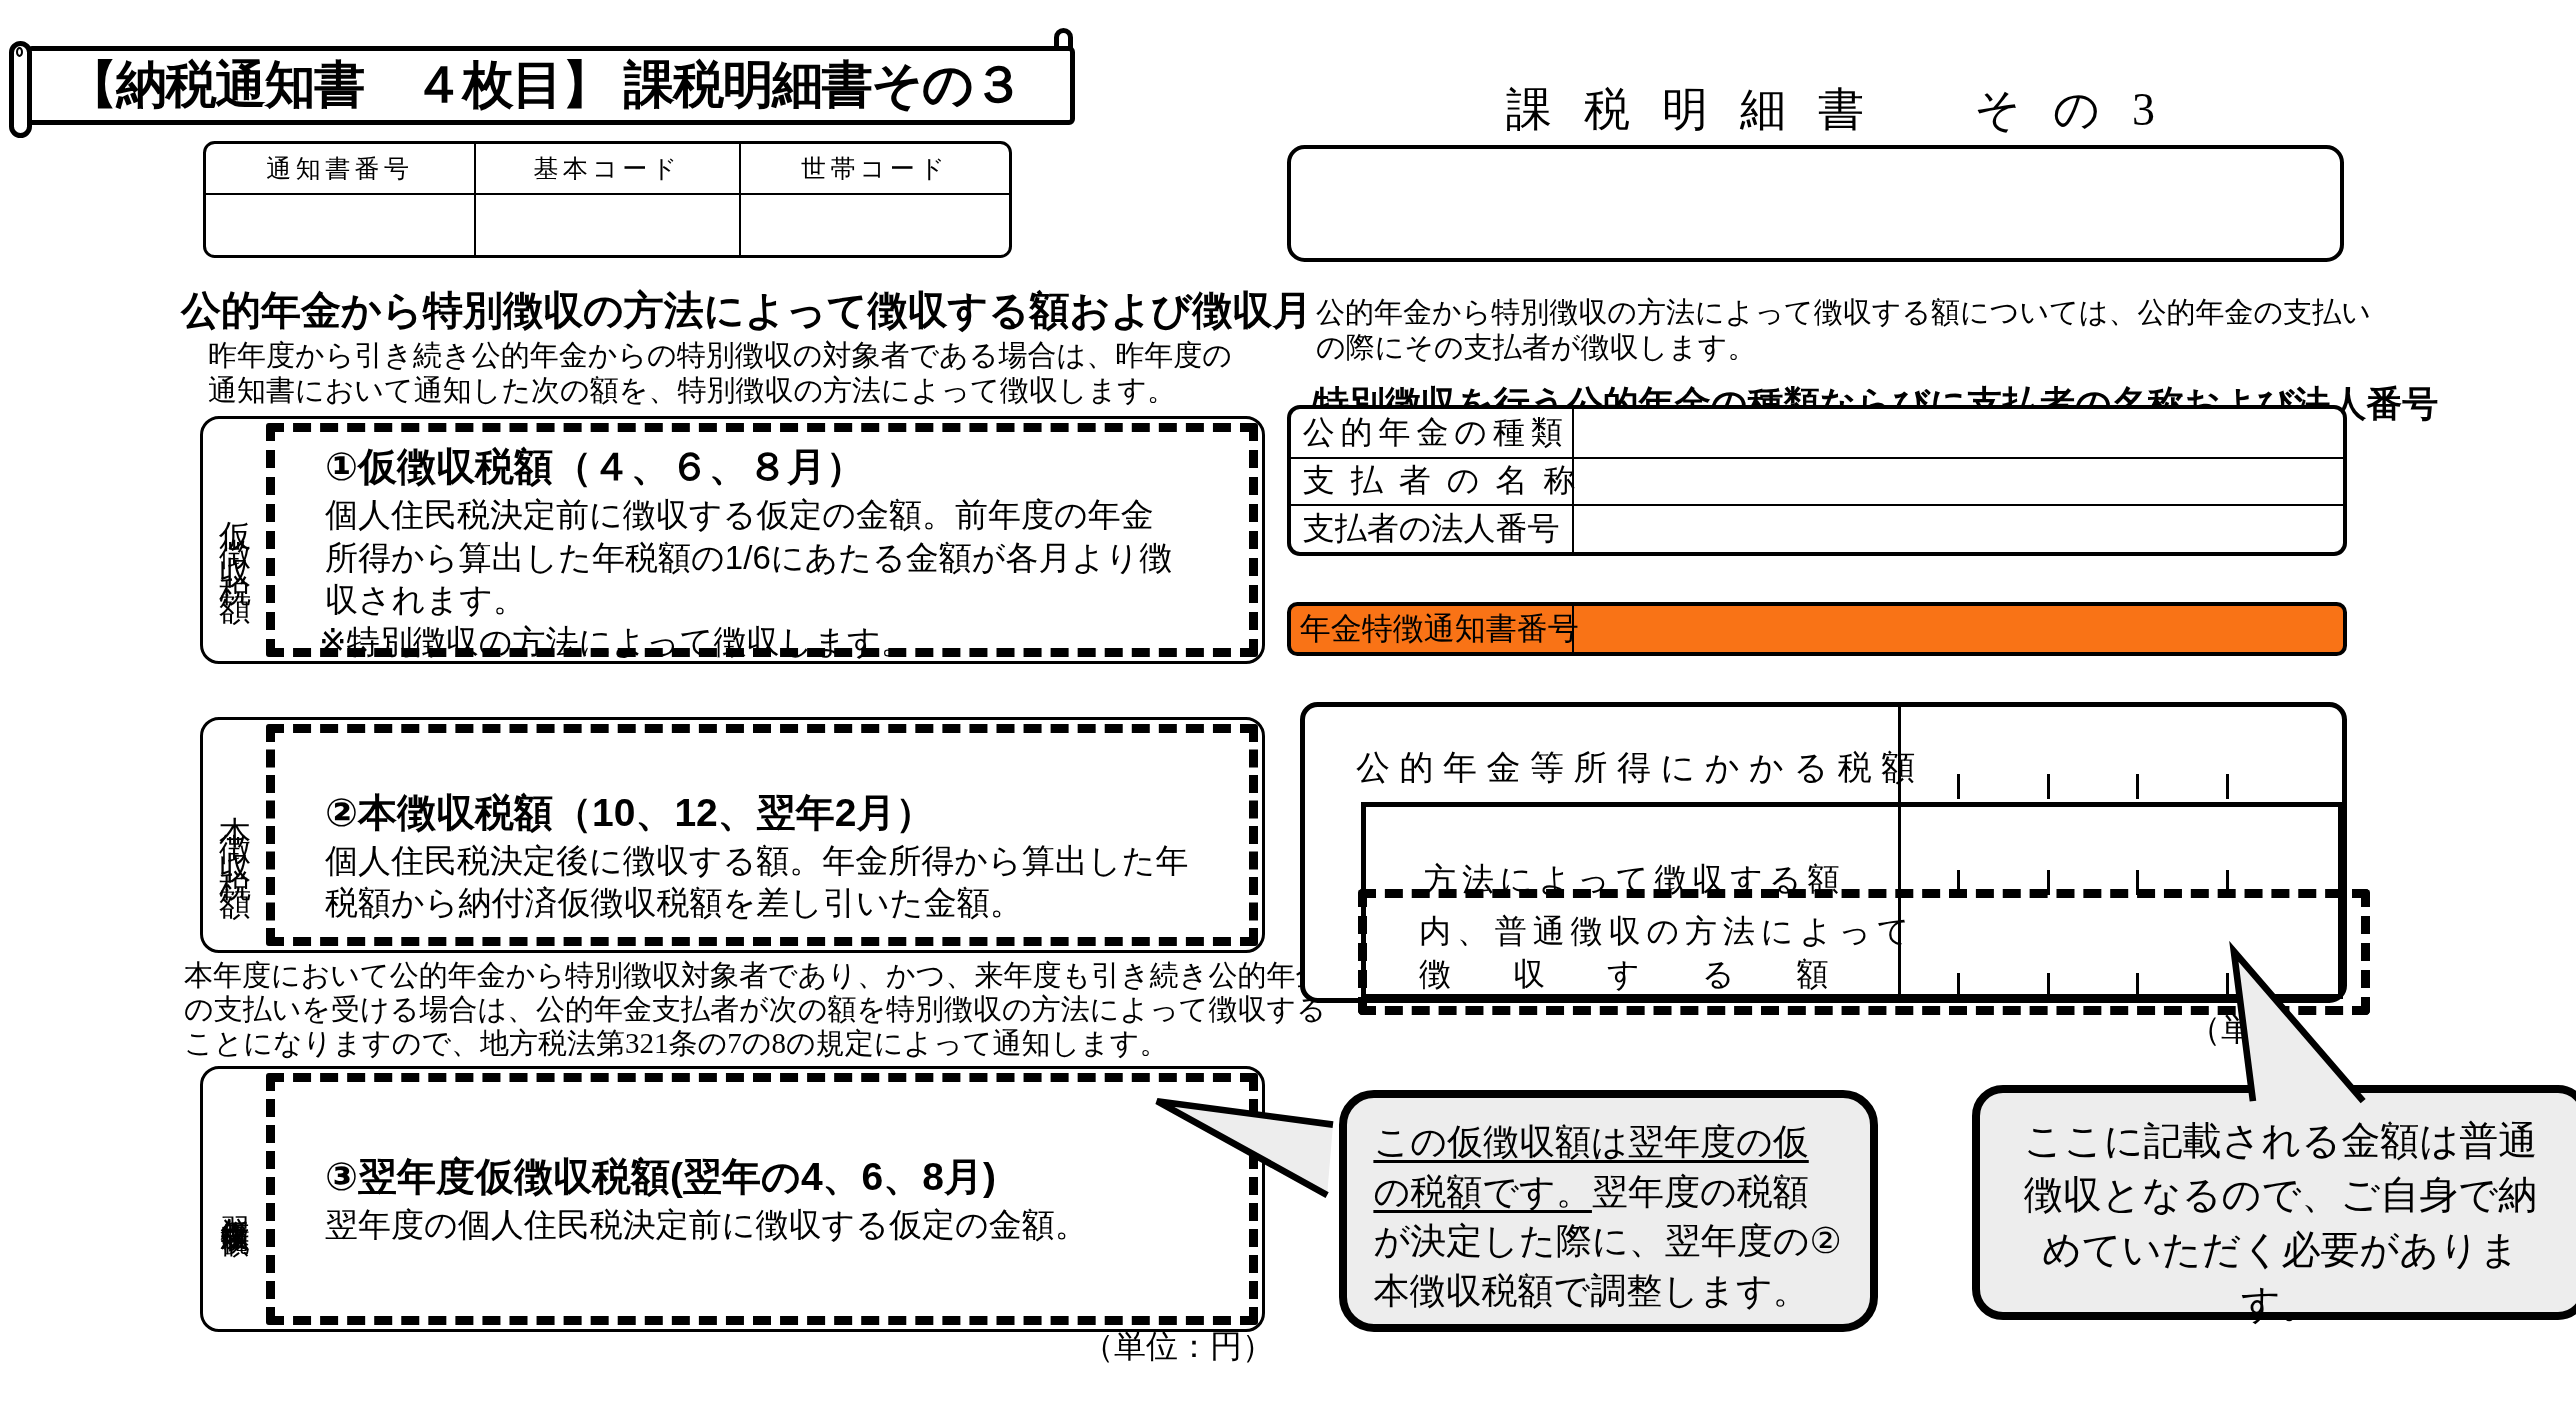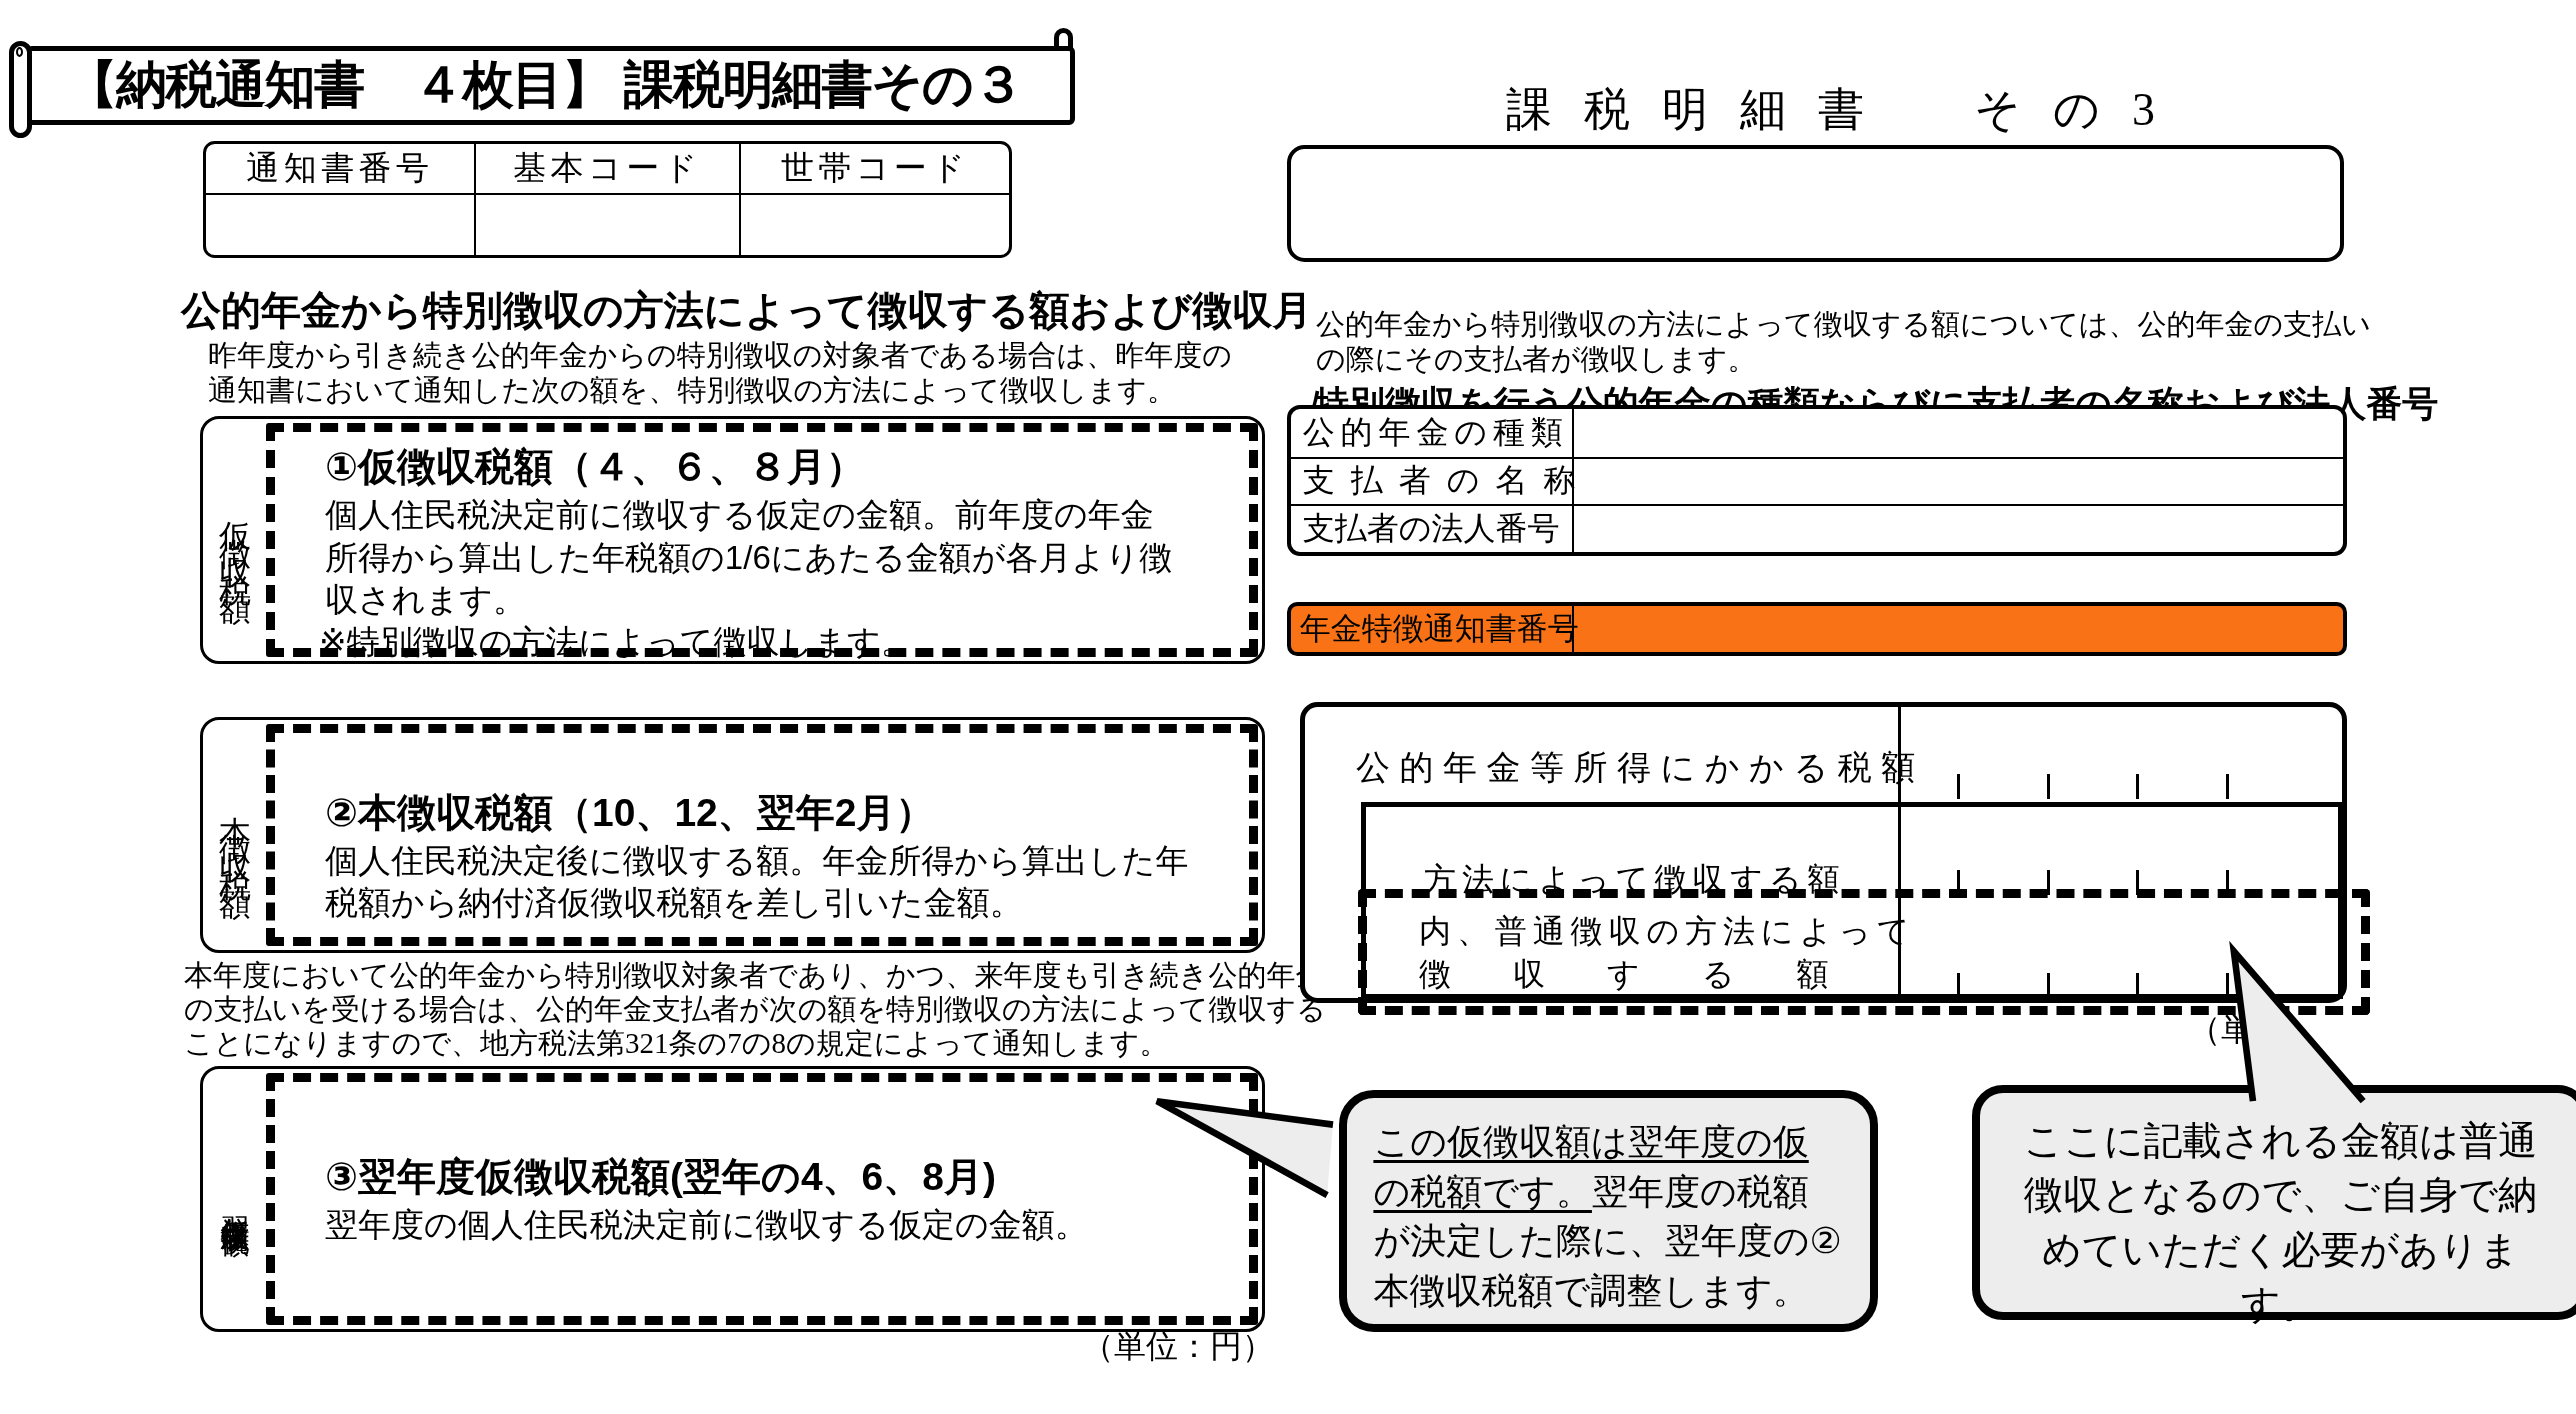--- a/index.html
+++ b/index.html
@@ -15,21 +15,21 @@
   .banner-title{font-size:51px;font-weight:900;letter-spacing:-1.5px;white-space:nowrap;}
   .scroll-curl-left{left:8.8px;top:41px;width:23.5px;height:97px;border:5.1px solid #000;border-radius:11.7px;
           background:#fff;z-index:4;}
   .scroll-dot-left{left:16px;top:47px;width:7.3px;height:10.3px;border:2.9px solid #000;border-radius:50%;background:#fff;z-index:5;}
   .scroll-curl-right{left:1054px;top:28px;width:19px;height:38px;border:5.1px solid #000;border-radius:9.5px;background:#fff;z-index:2;}
 
   
   .codes-table{left:203px;top:141px;width:809px;height:117px;border:3.7px solid #000;border-radius:11.7px;
           background:#fff;display:grid;grid-template-columns:1fr 1fr 1fr;grid-template-rows:51px 1fr;}
   .codes-head{border-bottom:2.9px solid #000;display:flex;align-items:center;justify-content:center;
-          font-size:33px;letter-spacing:4.4px;}
+          font-size:25px;letter-spacing:4.4px;}
   .codes-head.mid,.codes-cell.mid{border-left:2.2px solid #000;border-right:2.2px solid #000;}
   .codes-cell{min-height:7.3px;}
 
   
   .left-heading{left:181px;top:283px;width:1146px;font-size:40px;font-weight:bold;white-space:nowrap;}
   .left-intro{left:208px;top:338px;width:1028px;font-size:29px;line-height:1.2;}
   .middle-note{left:184px;top:959px;width:1164px;font-size:29px;line-height:1.17;}
   .unit-label-left{left:1082px;top:1325px;font-size:32px;}
 
   
@@ -45,21 +45,21 @@
           background:#fff;box-sizing:border-box;padding-left:22px;border-radius:2.9px;}
   .box-title{font-size:39px;font-weight:bold;white-space:nowrap;}
   .box-body{font-size:33px;line-height:1.28;margin-left:28px;}
   .box-note{font-size:33px;line-height:1.28;margin-left:22px;}
   .pt1{padding-top:8.8px;} .pt2{padding-top:53px;} .pt3{padding-top:68px;}
   .bw1{width:848px;} .bw2{width:866px;} .bw3{width:955px;}
 
   
   .right-title{left:1439px;top:79px;width:815px;text-align:center;font-size:46px;letter-spacing:32px;white-space:nowrap;}
   .right-header-box{left:1287px;top:145px;width:1057px;height:117px;border:4.4px solid #000;border-radius:17.6px;background:#fff;}
-  .right-para1{left:1316px;top:307px;width:1076px;font-size:29px;line-height:1.2;}
+  .right-para1{left:1316px;top:295px;width:1076px;font-size:29px;line-height:1.2;}
   .right-heading2{left:1313px;top:364px;width:1248px;font-size:36px;font-weight:bold;white-space:nowrap;margin-top:16px;}
 
   .pension-table{left:1287px;top:405px;width:1060px;height:151px;border:4.4px solid #000;border-radius:13px;
           background:#fff;display:grid;grid-template-rows:1fr 1fr 1fr;}
   .p-row{display:grid;grid-template-columns:283px 1fr;align-items:stretch;}
   .p-row + .p-row{border-top:2.2px solid #000;}
   .p-label{border-right:2.2px solid #000;display:flex;align-items:center;padding-left:11.7px;font-size:32px;white-space:nowrap;}
   .ls8{letter-spacing:5.9px;} .ls22{letter-spacing:16px;} .ls0{letter-spacing:0;}
 
   .notice-box{left:1287px;top:602px;width:1060px;height:54px;border:4.4px solid #000;border-radius:10.3px;

